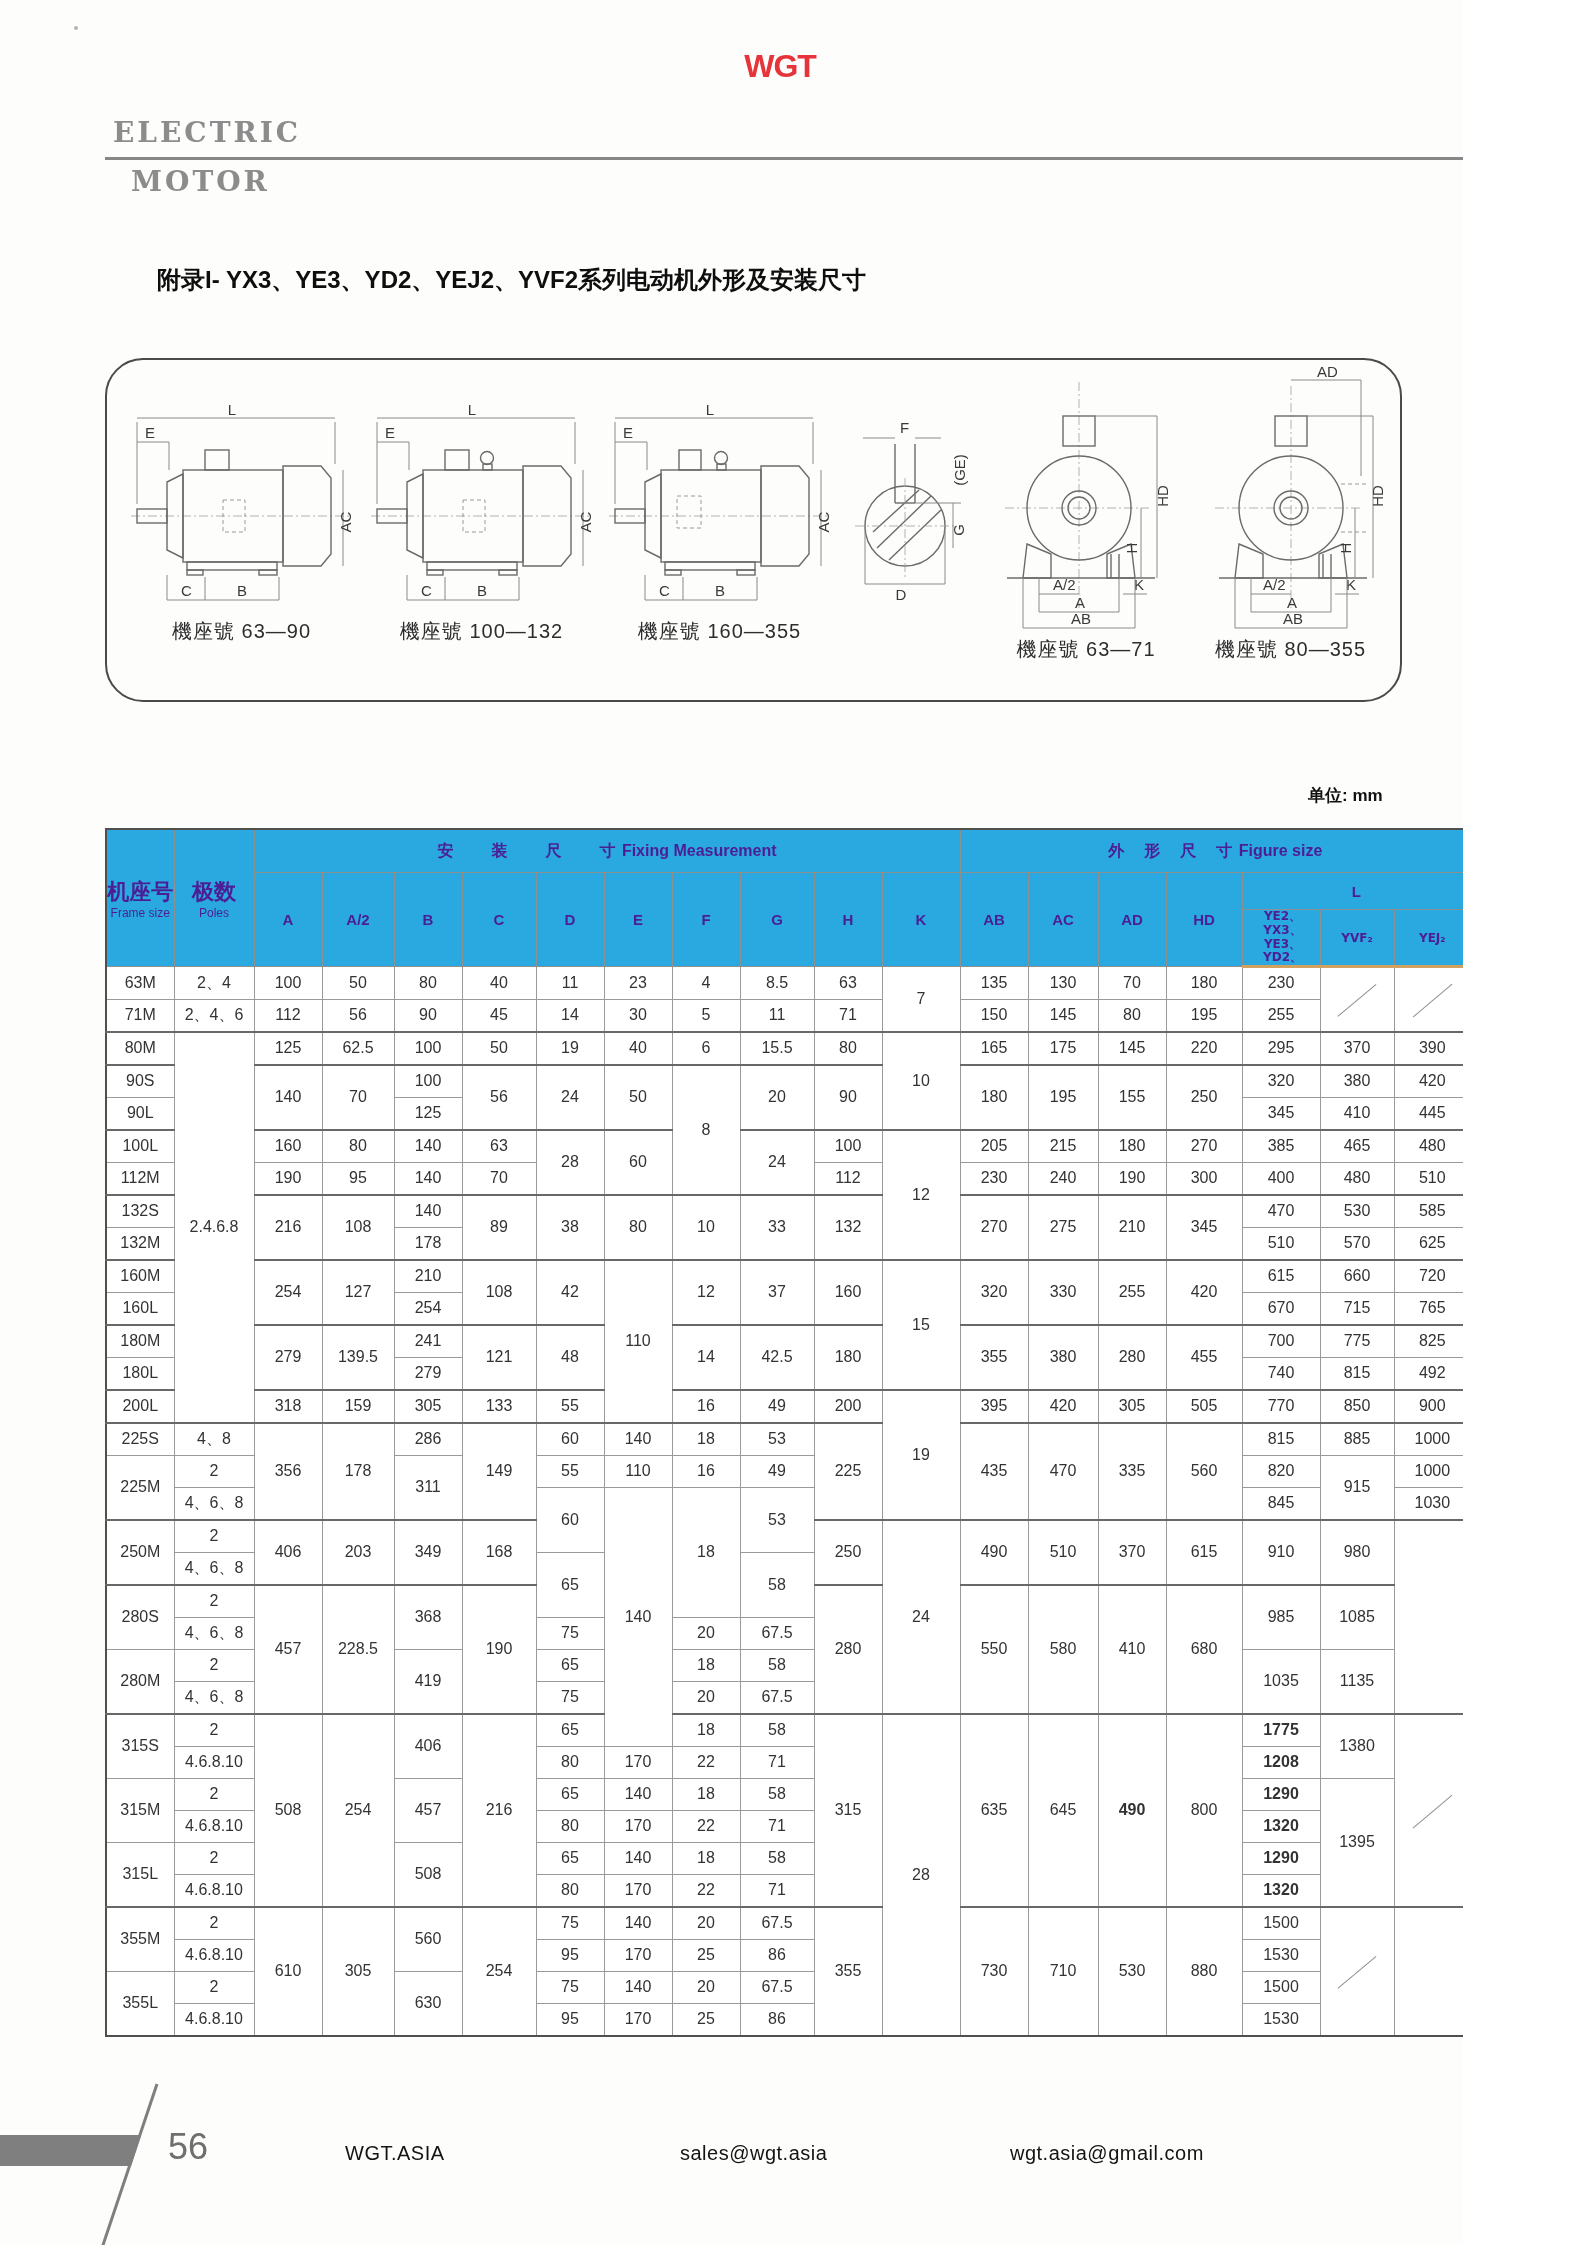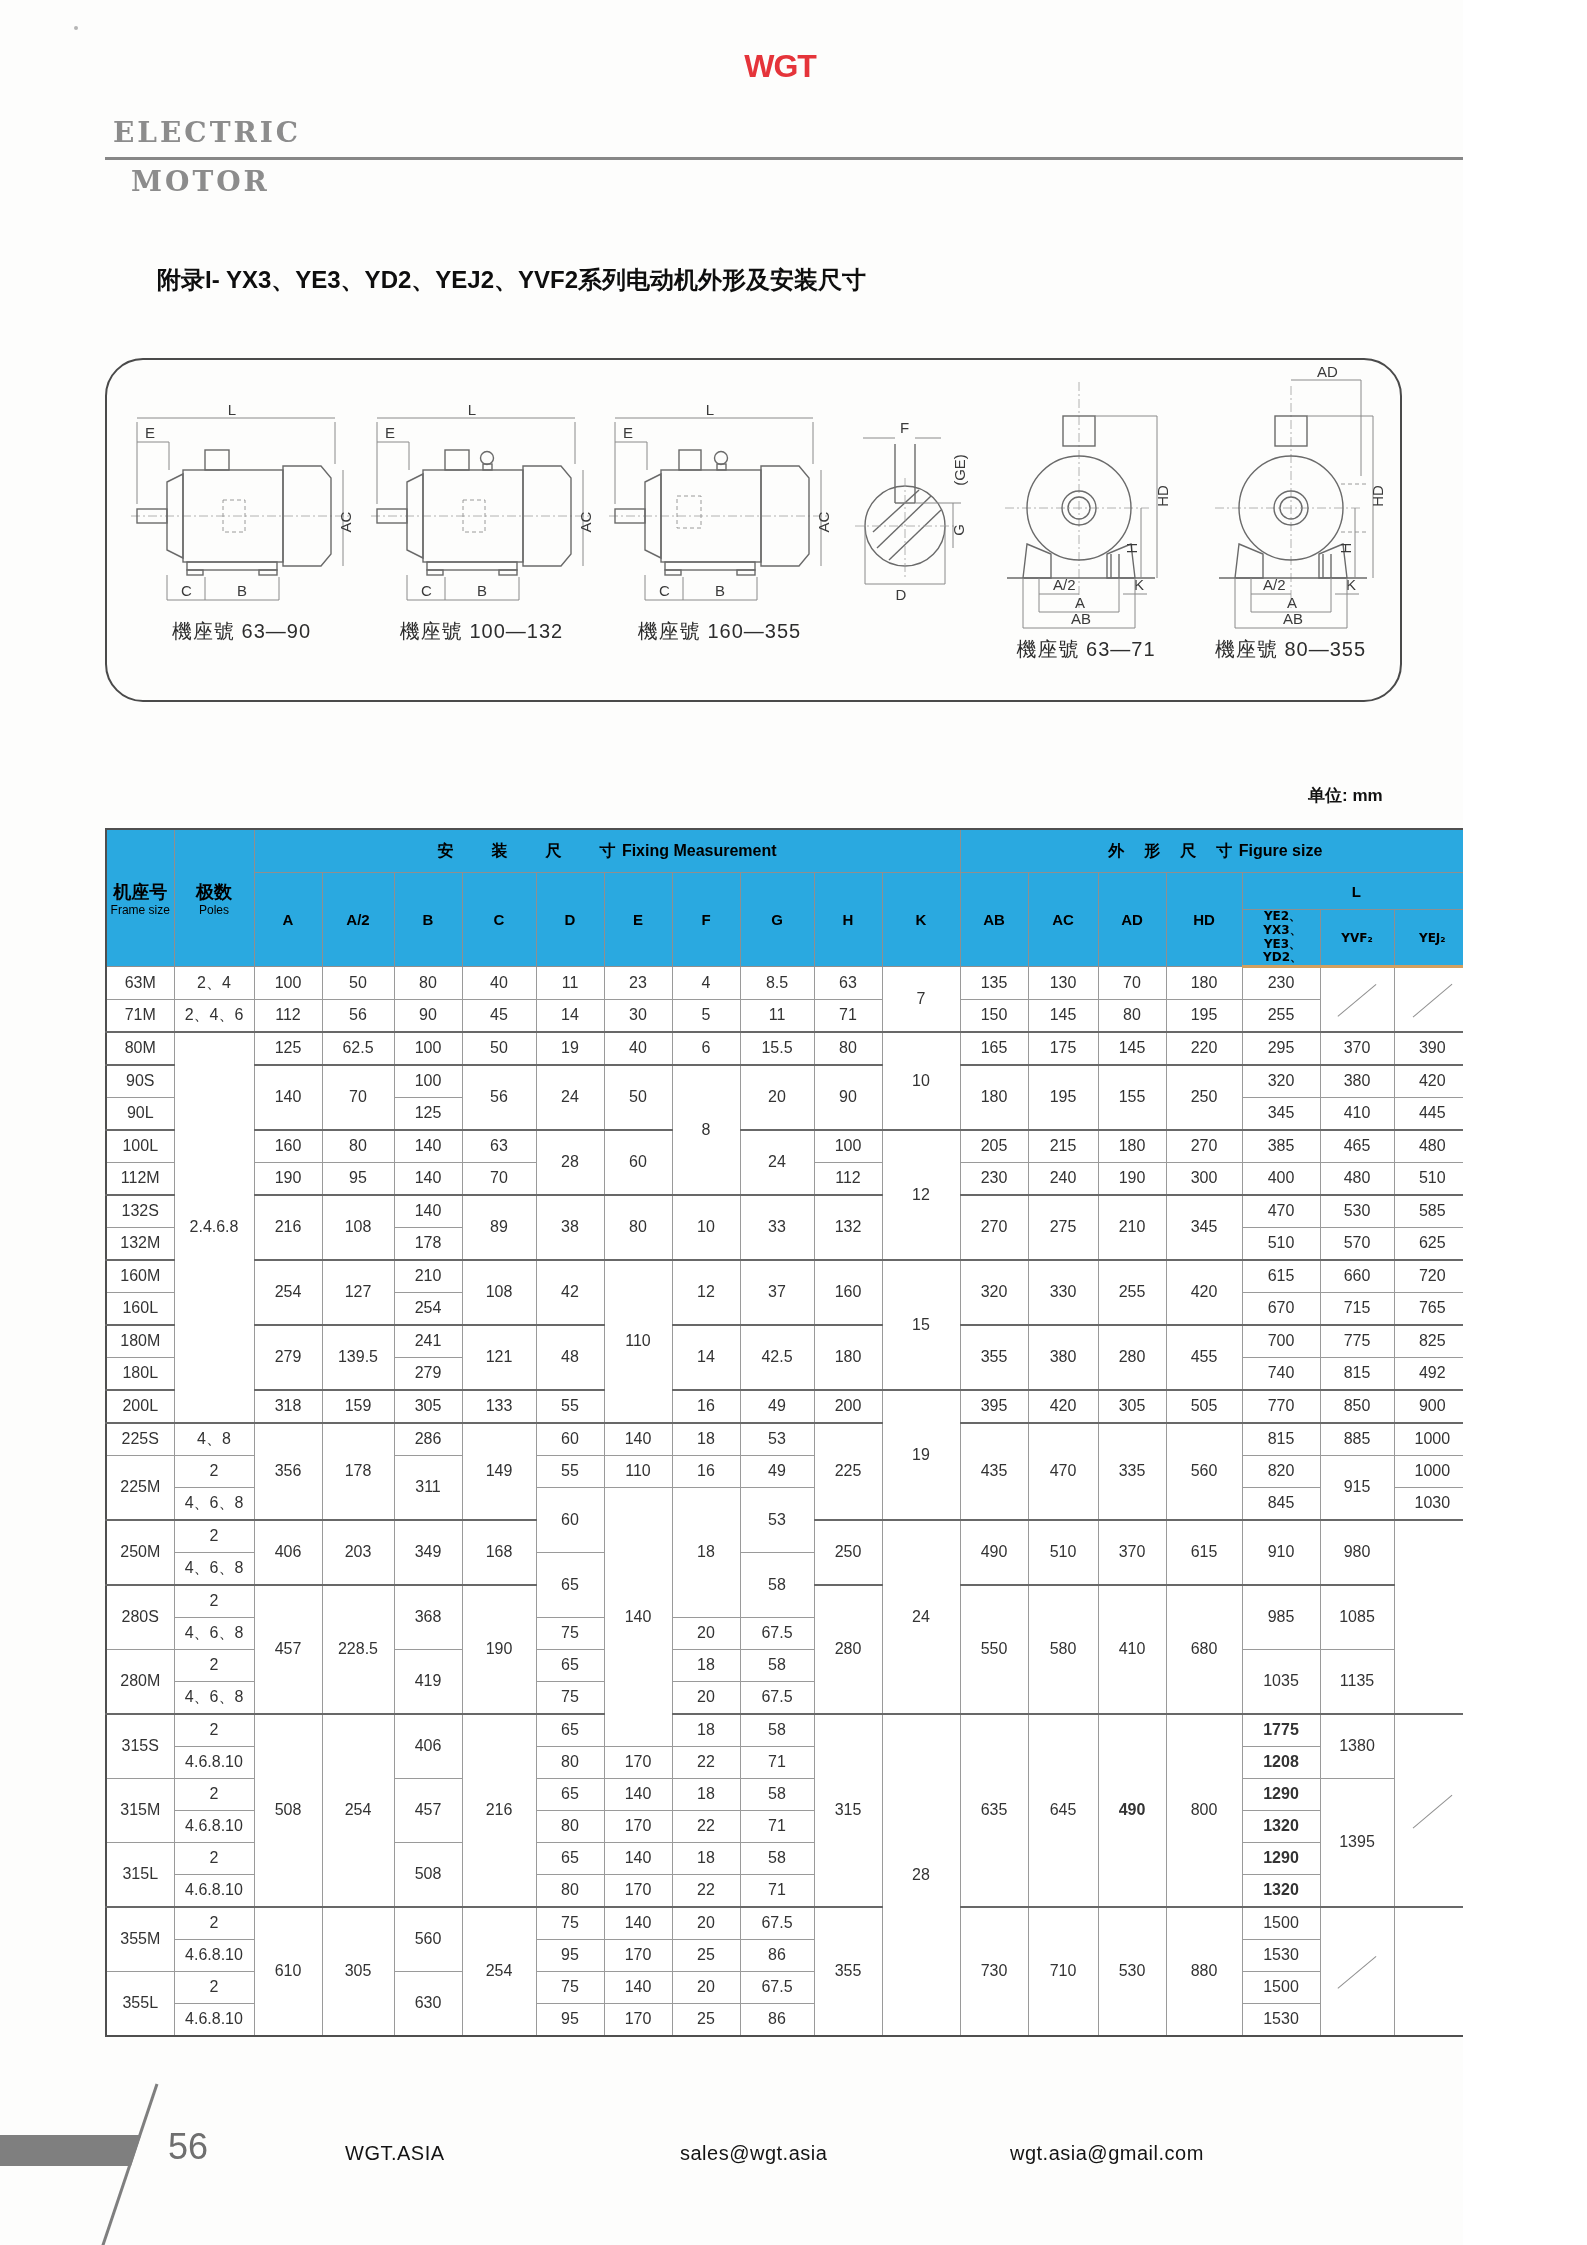--- a/index.html
+++ b/index.html
@@ -22,26 +22,26 @@
   .ol{stroke:#6a6a6a;fill:none;stroke-width:1.4;}
   .dim{stroke:#8a8a8a;fill:none;stroke-width:1;}
   .cl{stroke:#a0a0a0;fill:none;stroke-width:0.8;stroke-dasharray:9 3 2 3;}
   .dsh{stroke:#8f8f8f;fill:none;stroke-width:0.9;stroke-dasharray:4 3;}
   .fig text{fill:#3a3a3a;font-size:15px;font-family:"Liberation Sans",sans-serif;}
 
   .unit{position:absolute;left:1308px;top:784px;font-size:17px;font-weight:bold;color:#111;}
 
   table{position:absolute;left:105px;top:828px;width:1365px;border-collapse:collapse;
         table-layout:fixed;border:2px solid #4f4f4f;background:#fff;}
-  th{border:1px solid #8f8f8f;background:#2aa9e0;color:#000000;font-weight:bold;padding:0;}
+  th{border:1px solid #8f8f8f;background:#2aa9e0;color:#4c1d95;font-weight:bold;padding:0;}
   .h1 th{height:42px;font-size:16px;}
   .h2 th{height:36px;font-size:15px;}
   .h3 th{height:27px;font-size:12px;font-family:"DejaVu Sans",sans-serif;border-bottom:3px solid #d2a05f;}
   .tiny div{font-size:12px;line-height:1.15;text-align:center;padding-left:3px;}
-  .frame-th .cn,.poles-th .cn{font-size:18px;}
+  .frame-th .cn,.poles-th .cn{font-size:22px;}
   .frame-th .en,.poles-th .en{font-size:12px;font-weight:normal;line-height:1.05;}
   .grp .sp{letter-spacing:2px;}
   td{border:1px solid #9a9a9a;text-align:center;vertical-align:middle;height:31px;
      padding:0;font-size:16px;color:#333;line-height:1.05;}
   tr.sec td{border-top:2px solid #686868;}
   td.bold{font-weight:bold;}
   td.slash{position:relative;}
   td.slash::after{content:"";position:absolute;left:16%;right:16%;top:50%;
                   border-top:1.5px solid #8f8f8f;transform:rotate(-40deg);}
   .footer-deco{position:absolute;left:0;top:2080px;}

